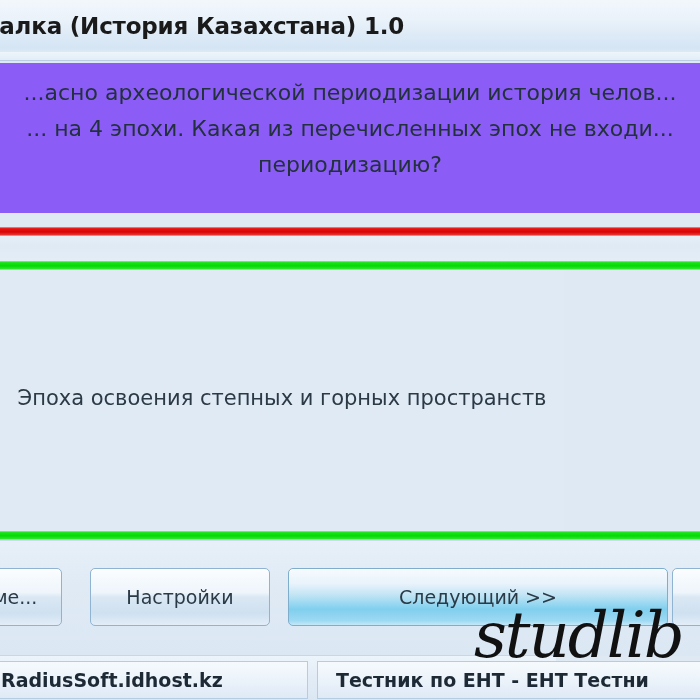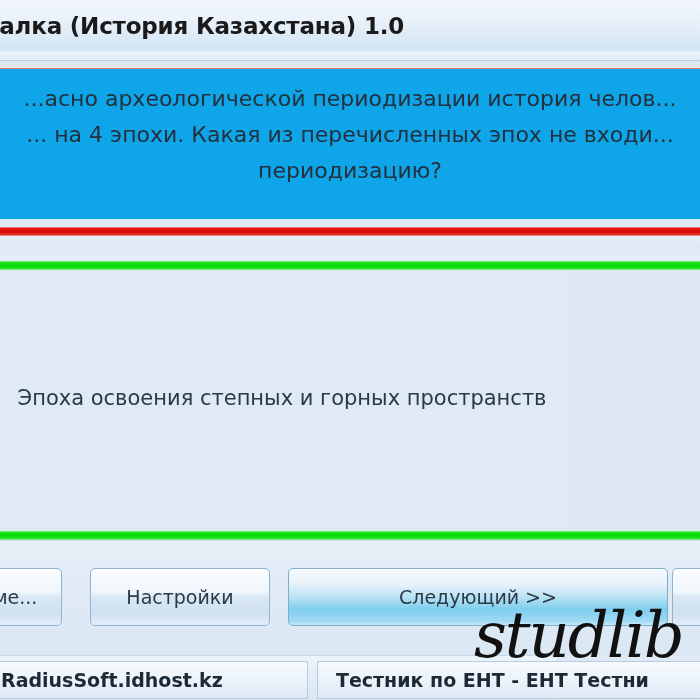--- a/index.html
+++ b/index.html
@@ -76,24 +76,24 @@
 
   #rule-red-top    { top: 68px; }
   #rule-red-bottom { top: 227px; }
   #rule-green-top    { top: 261px; }
   #rule-green-bottom { top: 531px; }
 
   
   .question-panel {
     position: absolute;
     left: 0;
-    top: 69px;
+    top: 63px;
     width: 700px;
     height: 150px;
-    background: #0ea5e9;
+    background: #8b5cf6;
     display: flex;
     align-items: flex-start;
     justify-content: center;
     overflow: hidden;
   }
   .question-text {
     width: 860px;
     margin-left: 0;
     margin-top: 12px;
     text-align: center;

